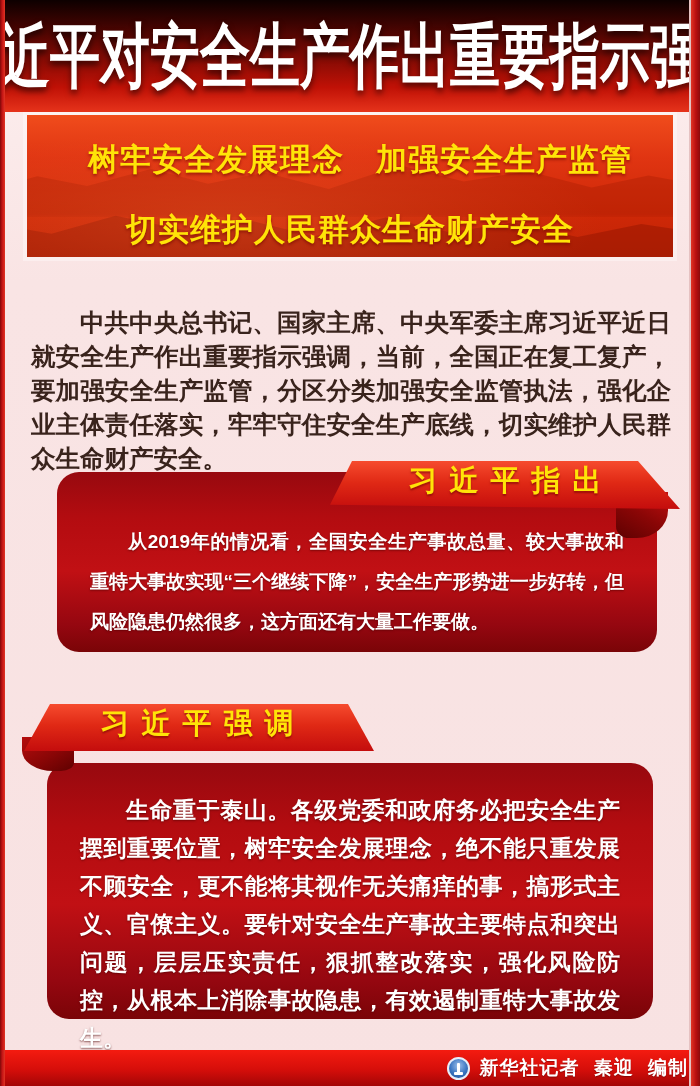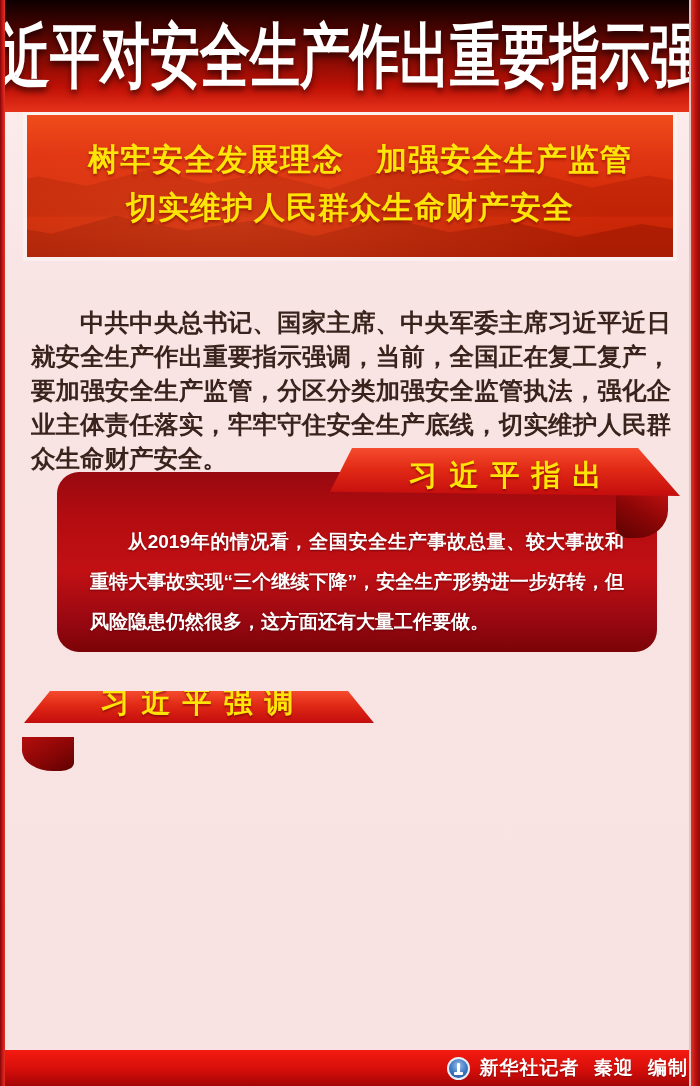--- a/index.html
+++ b/index.html
@@ -40,21 +40,21 @@
   .ridge1{ top:28px; height:74px; background:#a81e04; opacity:.38; filter:blur(2px);
     clip-path:polygon(0 60%,6% 45%,13% 58%,22% 35%,30% 55%,38% 40%,47% 62%,57% 30%,66% 52%,75% 38%,84% 60%,92% 44%,100% 58%,100% 100%,0 100%); }
   .ridge2{ bottom:-8px; height:82px; background:#8e1502; opacity:.45; filter:blur(3px);
     clip-path:polygon(0 50%,8% 62%,17% 40%,27% 58%,36% 46%,45% 65%,55% 42%,64% 60%,73% 48%,82% 66%,91% 50%,100% 62%,100% 100%,0 100%); }
   .haze{ position:absolute; inset:0;
     background:radial-gradient(ellipse at 30% 75%, rgba(255,130,70,.25) 0%, rgba(255,130,70,0) 60%); }
   .slogan-line{ position:absolute; width:100%; text-align:center; color:#ffe408;
     font-weight:800; font-size:31px; letter-spacing:1px; white-space:nowrap;
     text-shadow:0 2px 3px rgba(120,10,0,.65); }
   .slogan-l1{ top:24px;padding-left:20px; }
-  .slogan-l2{ top:72px; }
+  .slogan-l2{ top:94px; }
 
   
   .lead{
     position:absolute; left:31px; top:293px; width:640px; z-index:3;
     color:#39231c; font-size:24.5px; line-height:34px; font-weight:600;
     text-indent:2em; text-align:justify;margin-top:13px;
   }
 
   
   .qbox{
@@ -64,36 +64,36 @@
     text-shadow:0 1px 2px rgba(70,0,0,.6);
   }
   .qbox1{ left:57px; top:472px; width:600px; height:180px;
     padding:50px 33px 0 33px; font-size:19px; line-height:40px; }
   .qbox2{ left:47px; top:763px; width:606px; height:256px;
     padding:28px 33px 0 33px; font-size:23px; line-height:38px; }
 
   
   .ribbon{ position:absolute; z-index:6; }
   .ribbon-face{
-    position:absolute; left:0; top:0; width:100%; display:flex; align-items:flex-end; justify-content:center;
+    position:absolute; left:0; top:13px; width:100%; display:flex; align-items:flex-start; justify-content:center;
     background:linear-gradient(180deg,#f64b2e 0%,#e02915 45%,#c40d0d 100%);
   }
   .ribbon-label{
     color:#ffe408; font-size:29px; font-weight:800; letter-spacing:12px; white-space:nowrap;
     text-shadow:0 2px 2px rgba(110,0,0,.55); text-indent:12px;
   }
   .ribbon1{ left:330px; top:448px; width:350px; height:92px; }
   .ribbon1 .ribbon-face{ height:48px; clip-path:polygon(22px 0%, 308px 0%, 100% 100%, 0% 91%); }
   .ribbon1 .ribbon-curl{
     position:absolute; right:12px; top:44px; width:52px; height:46px;
     background:linear-gradient(210deg,#c01010 0%,#8a0606 50%,#5e0101 100%);
     border-radius:0 0 60% 25%;
   }
   .ribbon2{ left:18px; top:691px; width:358px; height:84px; }
-  .ribbon2 .ribbon-face{ height:32px; clip-path:polygon(32px 0%, 330px 0%, 356px 100%, 6px 100%); }
+  .ribbon2 .ribbon-face{ height:47px; clip-path:polygon(32px 0%, 330px 0%, 356px 100%, 6px 100%); }
   .ribbon2 .ribbon-curl{
     position:absolute; left:4px; top:46px; width:52px; height:34px;
     background:linear-gradient(150deg,#b50d0d 0%,#8a0606 55%,#5e0101 100%);
     border-radius:0 0 25% 60%;
   }
 
   
   .footer{
     position:absolute; left:0; bottom:0; width:100%; height:36px; z-index:30;
     background:linear-gradient(180deg,#f41b10 0%,#d50e0a 55%,#a30606 100%);
@@ -139,20 +139,23 @@
     <span>从2019年的情况看，全国安全生产事故总量、较大事故和重特大事故实现“三个继续下降”，安全生产形势进一步好转，但风险隐患仍然很多，这方面还有大量工作要做。</span>
   </div>
 
   <div class="ribbon ribbon1">
     <div class="ribbon-curl"></div>
     <div class="ribbon-face">
       <span class="ribbon-label">习近平指出</span>
     </div>
   </div>
 
+  <div class="qbox qbox2">
+    <span>生命重于泰山。各级党委和政府务必把安全生产摆到重要位置，树牢安全发展理念，绝不能只重发展不顾安全，更不能将其视作无关痛痒的事，搞形式主义、官僚主义。要针对安全生产事故主要特点和突出问题，层层压实责任，狠抓整改落实，强化风险防控，从根本上消除事故隐患，有效遏制重特大事故发生。</span>
+  </div>
 
   <div class="ribbon ribbon2">
     <div class="ribbon-curl"></div>
     <div class="ribbon-face">
       <span class="ribbon-label">习近平强调</span>
     </div>
   </div>
 
   <div class="footer">
     <span class="xinhua-logo"></span>

